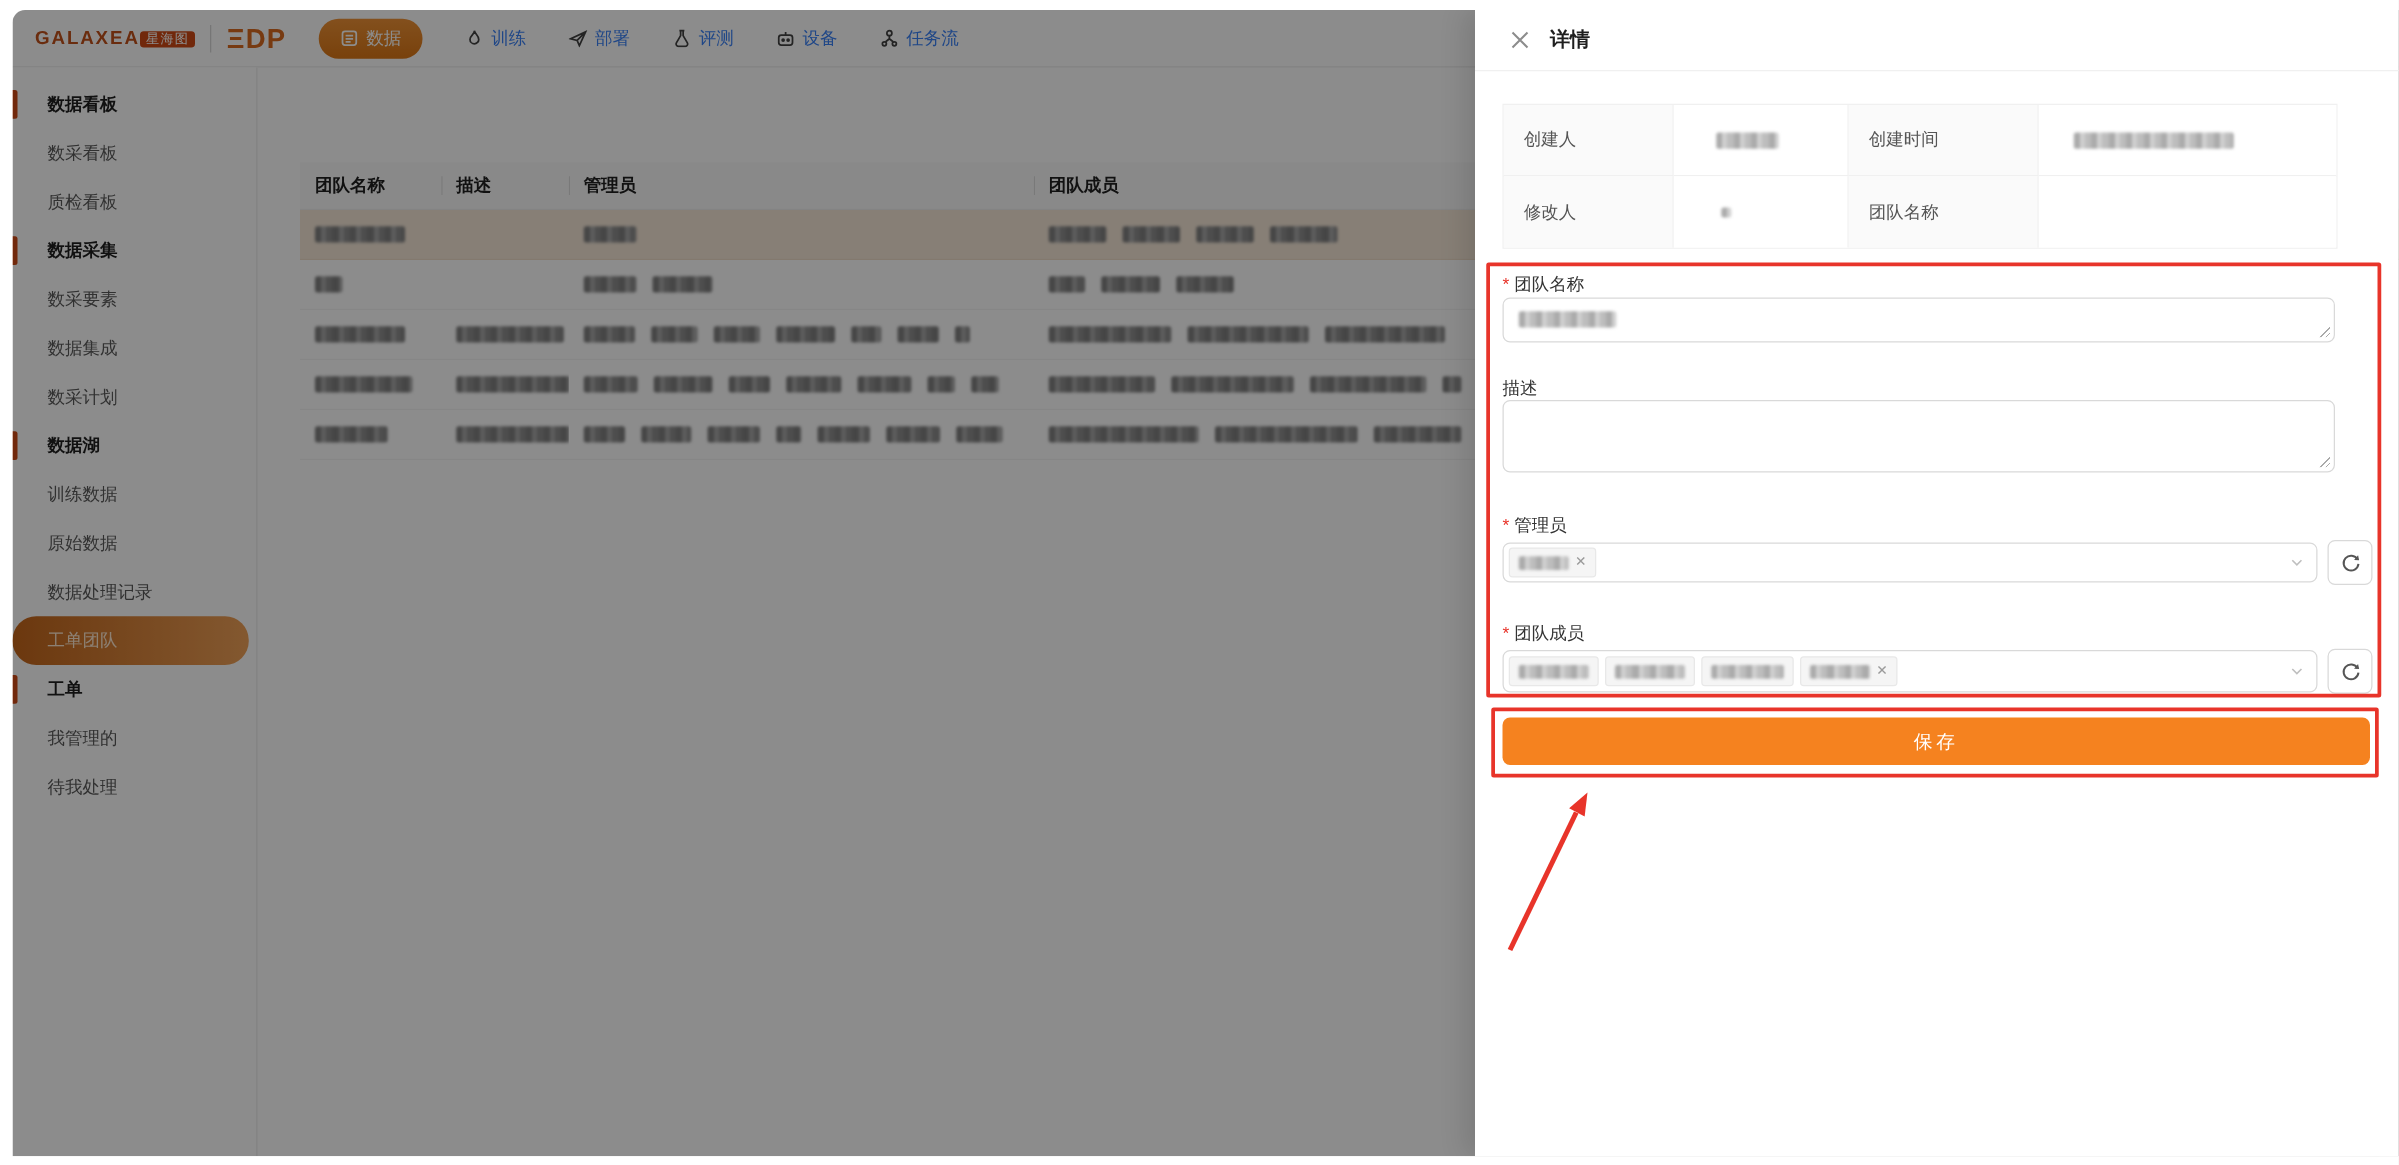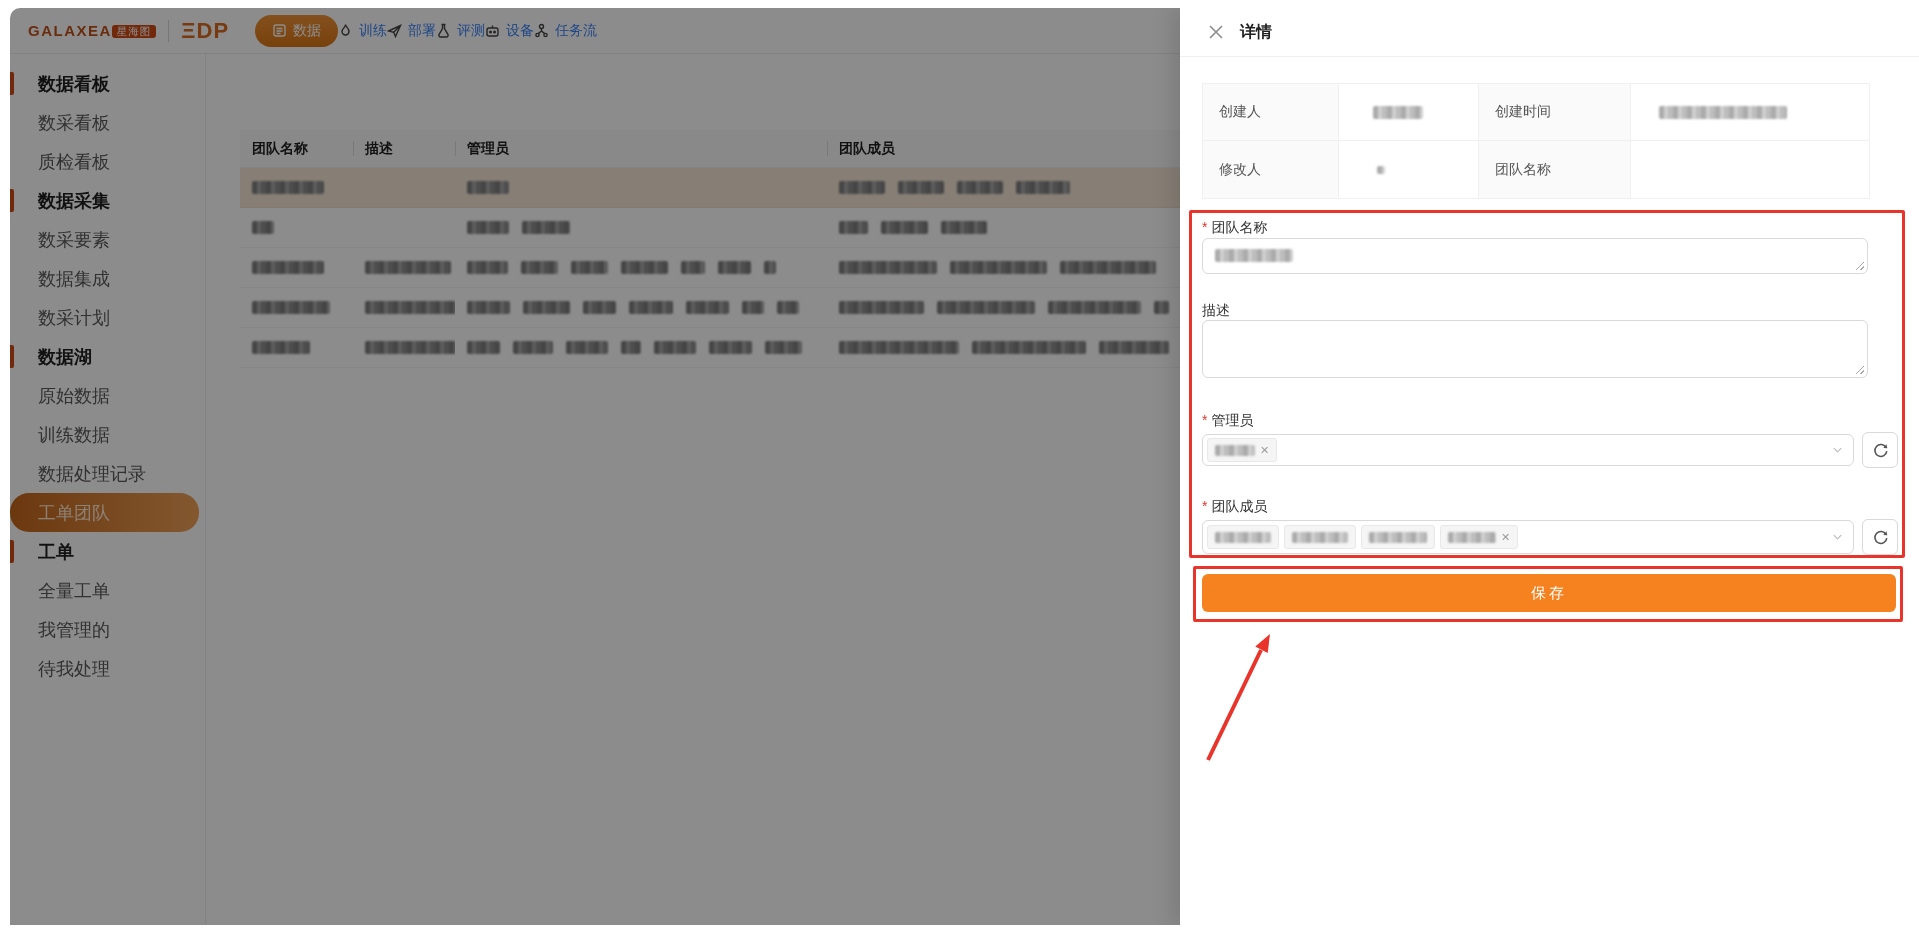--- a/index.html
+++ b/index.html
@@ -11,32 +11,32 @@
 
   
   .topbar { position:absolute; left:0; top:0; right:0; height:46px; background:#fff;
     border-bottom:1px solid #ededed; display:flex; align-items:center; padding-left:18px; z-index:1; }
   .logo { display:flex; flex-direction:row; align-items:flex-end; line-height:1; }
   .logo-brand { font-weight:bold; font-size:15px; letter-spacing:1.5px; color:#C2511A; }
   .logo-sub { margin-top:2px; background:#CE4A14; color:#fff; font-size:10.5px;
     padding:1.5px 5px; border-radius:3px; letter-spacing:1px; }
   .logo-div { width:1px; height:22px; background:#d8d8d8; margin:0 12px; }
   .logo-edp { font-size:22px; font-weight:800; color:#D96A1F; letter-spacing:1px; }
-  .nav { display:flex; align-items:center; margin-left:26px; }
+  .nav { display:flex; align-items:center; gap:34px; margin-left:26px; }
   .nav-item { display:flex; align-items:center; gap:6px; font-size:14px; color:#3b82f6; cursor:pointer; }
   .nav-item svg { width:15px; height:15px; stroke:#434343; fill:none; stroke-width:1.4; }
   .nav-item.active { background:linear-gradient(180deg,#EF9236,#DB7716); color:#fff;
     padding:7px 17px; border-radius:999px; }
   .nav-item.active svg { stroke:#fff; }
 
   
   .sidebar { position:absolute; left:0; top:46px; bottom:0; width:196px; background:#fff;
     border-right:1px solid #ededed; padding-top:10px; z-index:1; }
   .side-item { position:relative; height:39px; display:flex; align-items:center;
-    padding-left:28px; font-size:18px; color:#5a5a5a; cursor:pointer; }
+    padding-left:28px; font-size:14px; color:#5a5a5a; cursor:pointer; }
   .side-item.section { color:#1f1f1f; font-weight:bold; cursor:default; }
   .side-item.section::before { content:""; position:absolute; left:0; top:8px;
     width:4px; height:23px; background:#CE4A14; border-radius:0 2px 2px 0; }
   .side-item.active { background:linear-gradient(90deg,#C4661B,#EFA158);
     color:#FFE9D2; border-radius:19px; margin-right:6px; }
 
   
   .content { position:absolute; left:196px; top:46px; right:0; bottom:0; background:#fff; }
   .grid-table { position:absolute; left:34px; top:76px; right:0; }
   .tr { display:flex; align-items:center; height:40px; border-bottom:1px solid #f5f5f5; }
@@ -160,26 +160,25 @@
 
   <div class="sidebar" id="sidebar">
       <div class="side-item section">数据看板</div>
       <div class="side-item ">数采看板</div>
       <div class="side-item ">质检看板</div>
       <div class="side-item section">数据采集</div>
       <div class="side-item ">数采要素</div>
       <div class="side-item ">数据集成</div>
       <div class="side-item ">数采计划</div>
       <div class="side-item section">数据湖</div>
+      <div class="side-item ">训练数据</div>
       <div class="side-item ">原始数据</div>
-      <div class="side-item ">训练数据</div>
       <div class="side-item ">数据处理记录</div>
       <div class="side-item  active">工单团队</div>
       <div class="side-item section">工单</div>
-      <div class="side-item ">全量工单</div>
       <div class="side-item ">我管理的</div>
       <div class="side-item ">待我处理</div>
     </div>
 
   <div class="content">
     <div class="grid-table" id="table">
       <div class="tr thead">
         <div class="td th c1">团队名称</div>
         <div class="td th c2">描述</div>
         <div class="td th c3">管理员</div>

